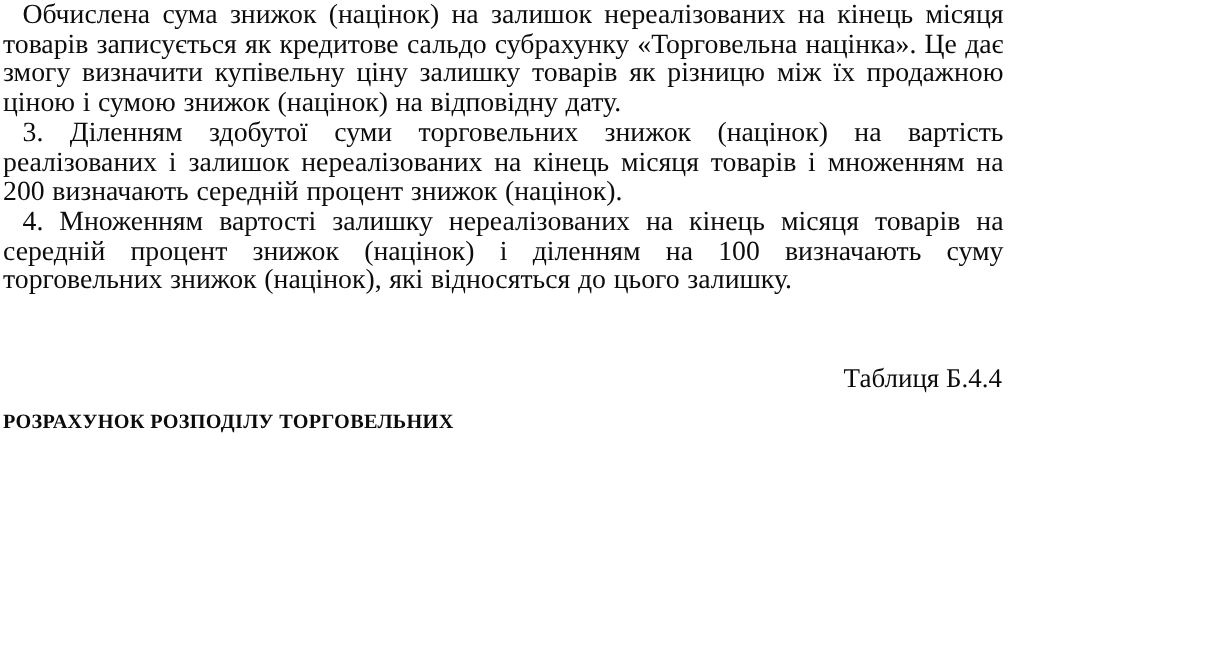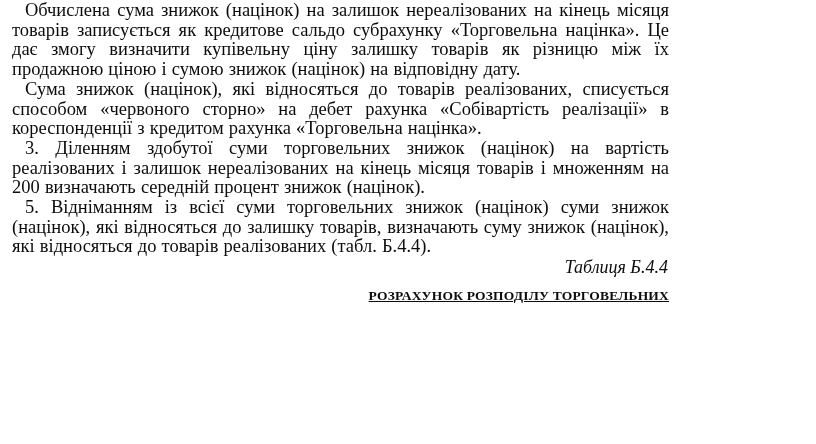--- a/index.html
+++ b/index.html
@@ -11,57 +11,55 @@
     width: 816px;
     height: 444px;
     font-family: "Liberation Serif", "DejaVu Serif", serif;
     color: #0c0c0c;
     overflow: hidden;
   }
   .page {
     box-sizing: border-box;
     width: 672px;
     height: 444px;
-    padding: 1px 3px 0 12px;
+    padding: 1px 3px 0 2px;
     background: #ffffff;
   }
   .body-text p {
     margin: 0;
     text-align: justify;
     text-indent: 13px;
     font-size: 18.5px;
     line-height: 19.7px;
     word-spacing: 0.5px;
   }
   .table-caption {
+    margin-top: 44px;
     text-align: right;
-    font-style: italic;
     font-size: 18px;
     line-height: 20px;
     padding-right: 1px;
   }
   .table-title {
     margin-top: 11px;
-    text-align: right;
+    text-align: left;
     font-weight: bold;
     font-size: 13.5px;
     line-height: 15.4px;
     letter-spacing: 0.2px;
-    text-decoration: underline;
   }
 </style>
 </head>
 <body>
 
 <div class="page">
   <div class="body-text">
     <p>Обчислена сума знижок (націнок) на залишок нереалізованих на кінець місяця товарів записується як кредитове сальдо субрахунку «Торговельна націнка». Це дає змогу визначити купівельну ціну залишку товарів як різницю між їх продажною ціною і сумою знижок (націнок) на відповідну дату.</p>
-    <p>Сума знижок (націнок), які відносяться до товарів реалізованих, списується способом «червоного сторно» на дебет рахунка «Собівартість реалізації» в кореспонденції з кредитом рахунка «Торговельна націнка».</p>
     <p>3. Діленням здобутої суми торговельних знижок (націнок) на вартість реалізованих і залишок нереалізованих на кінець місяця товарів і множенням на 200 визначають середній процент знижок (націнок).</p>
-    <p>5. Відніманням із всієї суми торговельних знижок (націнок) суми знижок (націнок), які відносяться до залишку товарів, визначають суму знижок (націнок), які відносяться до товарів реалізованих (табл. Б.4.4).</p>
+    <p>4. Множенням вартості залишку нереалізованих на кінець місяця товарів на середній процент знижок (націнок) і діленням на 100 визначають суму торговельних знижок (націнок), які відносяться до цього залишку.</p>
   </div>
 
   <div class="table-caption">Таблиця Б.4.4</div>
 
   <div class="table-title">
     <div>РОЗРАХУНОК РОЗПОДІЛУ ТОРГОВЕЛЬНИХ</div>
   </div>
 </div>
 
 </body></html>

